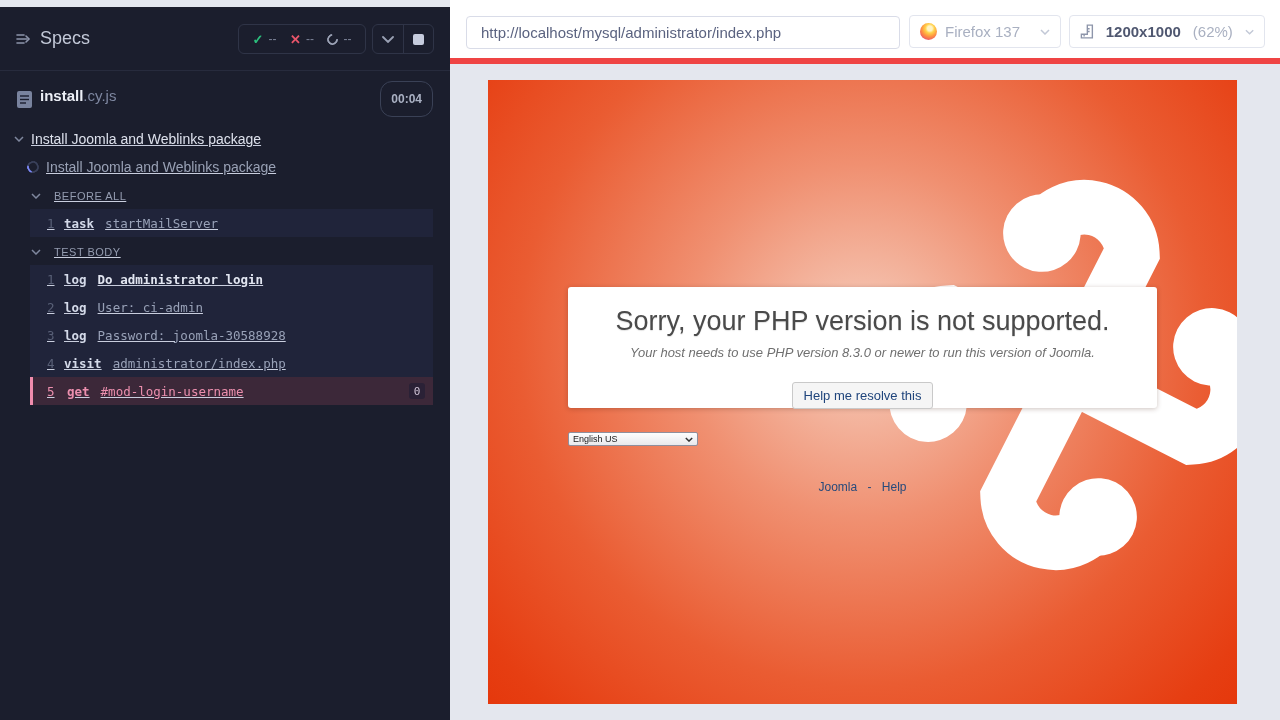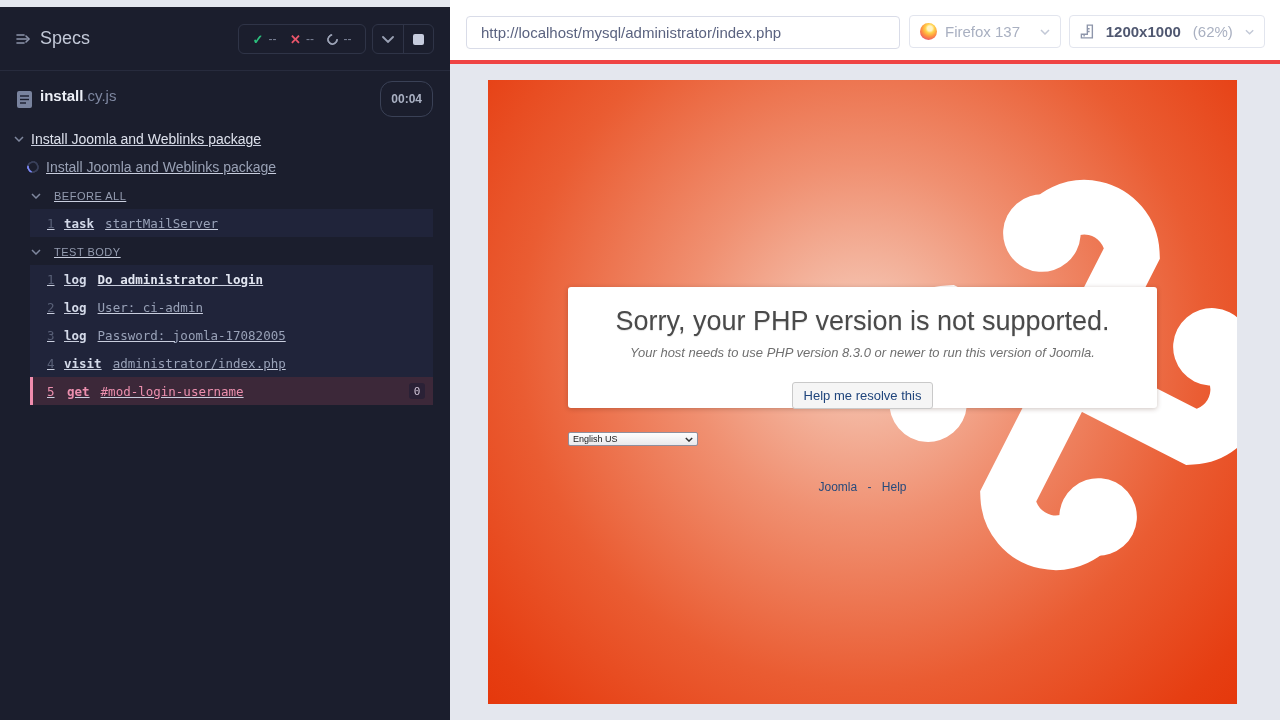--- a/index.html
+++ b/index.html
@@ -61,21 +61,21 @@
   .cmd-row.active .cmd-num { padding-left:14px; color:#ec8fae; }
   .cmd-row.active .cmd-name { color:#ec8fae; }
   .cmd-row.active .cmd-value { color:#ec8fae; }
   .cmd-badge { position:absolute; right:8px; top:6px; min-width:16px; height:16px;
                background:#2a2136; border-radius:3px; color:#cfc3d6; font-size:11px;
                display:flex; align-items:center; justify-content:center; padding:0 3px; }
 
   
   .stage { position:absolute; left:450px; top:0; width:830px; height:720px; background:#e4e7ee; }
   .browser-bar { position:absolute; left:0; top:0; width:100%; height:64px; background:#fff;
-                 border-bottom:4px solid #ef4444; }
+                 border-bottom:6px solid #ef4444; }
   .url-input { position:absolute; left:16px; top:16px; width:434px; height:33px;
                border:1px solid #d9dce8; border-radius:4px; font-size:15px; color:#5b6380;
                padding:0 14px; outline:none; background:#fff;
                font-family:"Liberation Sans", sans-serif; }
   .browser-select { position:absolute; left:459px; top:15px; width:152px; height:33px;
                     border:1px solid #e2e5ee; border-radius:4px; display:flex;
                     align-items:center; gap:8px; padding:0 10px; cursor:pointer;
                     color:#a9b0c1; font-size:15px; background:#fff; }
   .ff-icon { width:17px; height:17px; border-radius:50%; flex:0 0 auto;
              background:radial-gradient(circle at 58% 32%, #fff3c4 0 16%, #ffd24a 30%,
@@ -209,21 +209,21 @@
               <span class="cmd-value em">Do administrator login</span>
             </div>
             <div class="cmd-row">
               <span class="cmd-num">2</span>
               <span class="cmd-name">log</span>
               <span class="cmd-value">User: ci-admin</span>
             </div>
             <div class="cmd-row">
               <span class="cmd-num">3</span>
               <span class="cmd-name">log</span>
-              <span class="cmd-value">Password: joomla-17082005</span>
+              <span class="cmd-value">Password: joomla-30588928</span>
             </div>
             <div class="cmd-row">
               <span class="cmd-num">4</span>
               <span class="cmd-name">visit</span>
               <span class="cmd-value">administrator/index.php</span>
             </div>
             <div class="cmd-row active">
               <span class="cmd-num">5</span>
               <span class="cmd-name">get</span>
               <span class="cmd-value">#mod-login-username</span>

